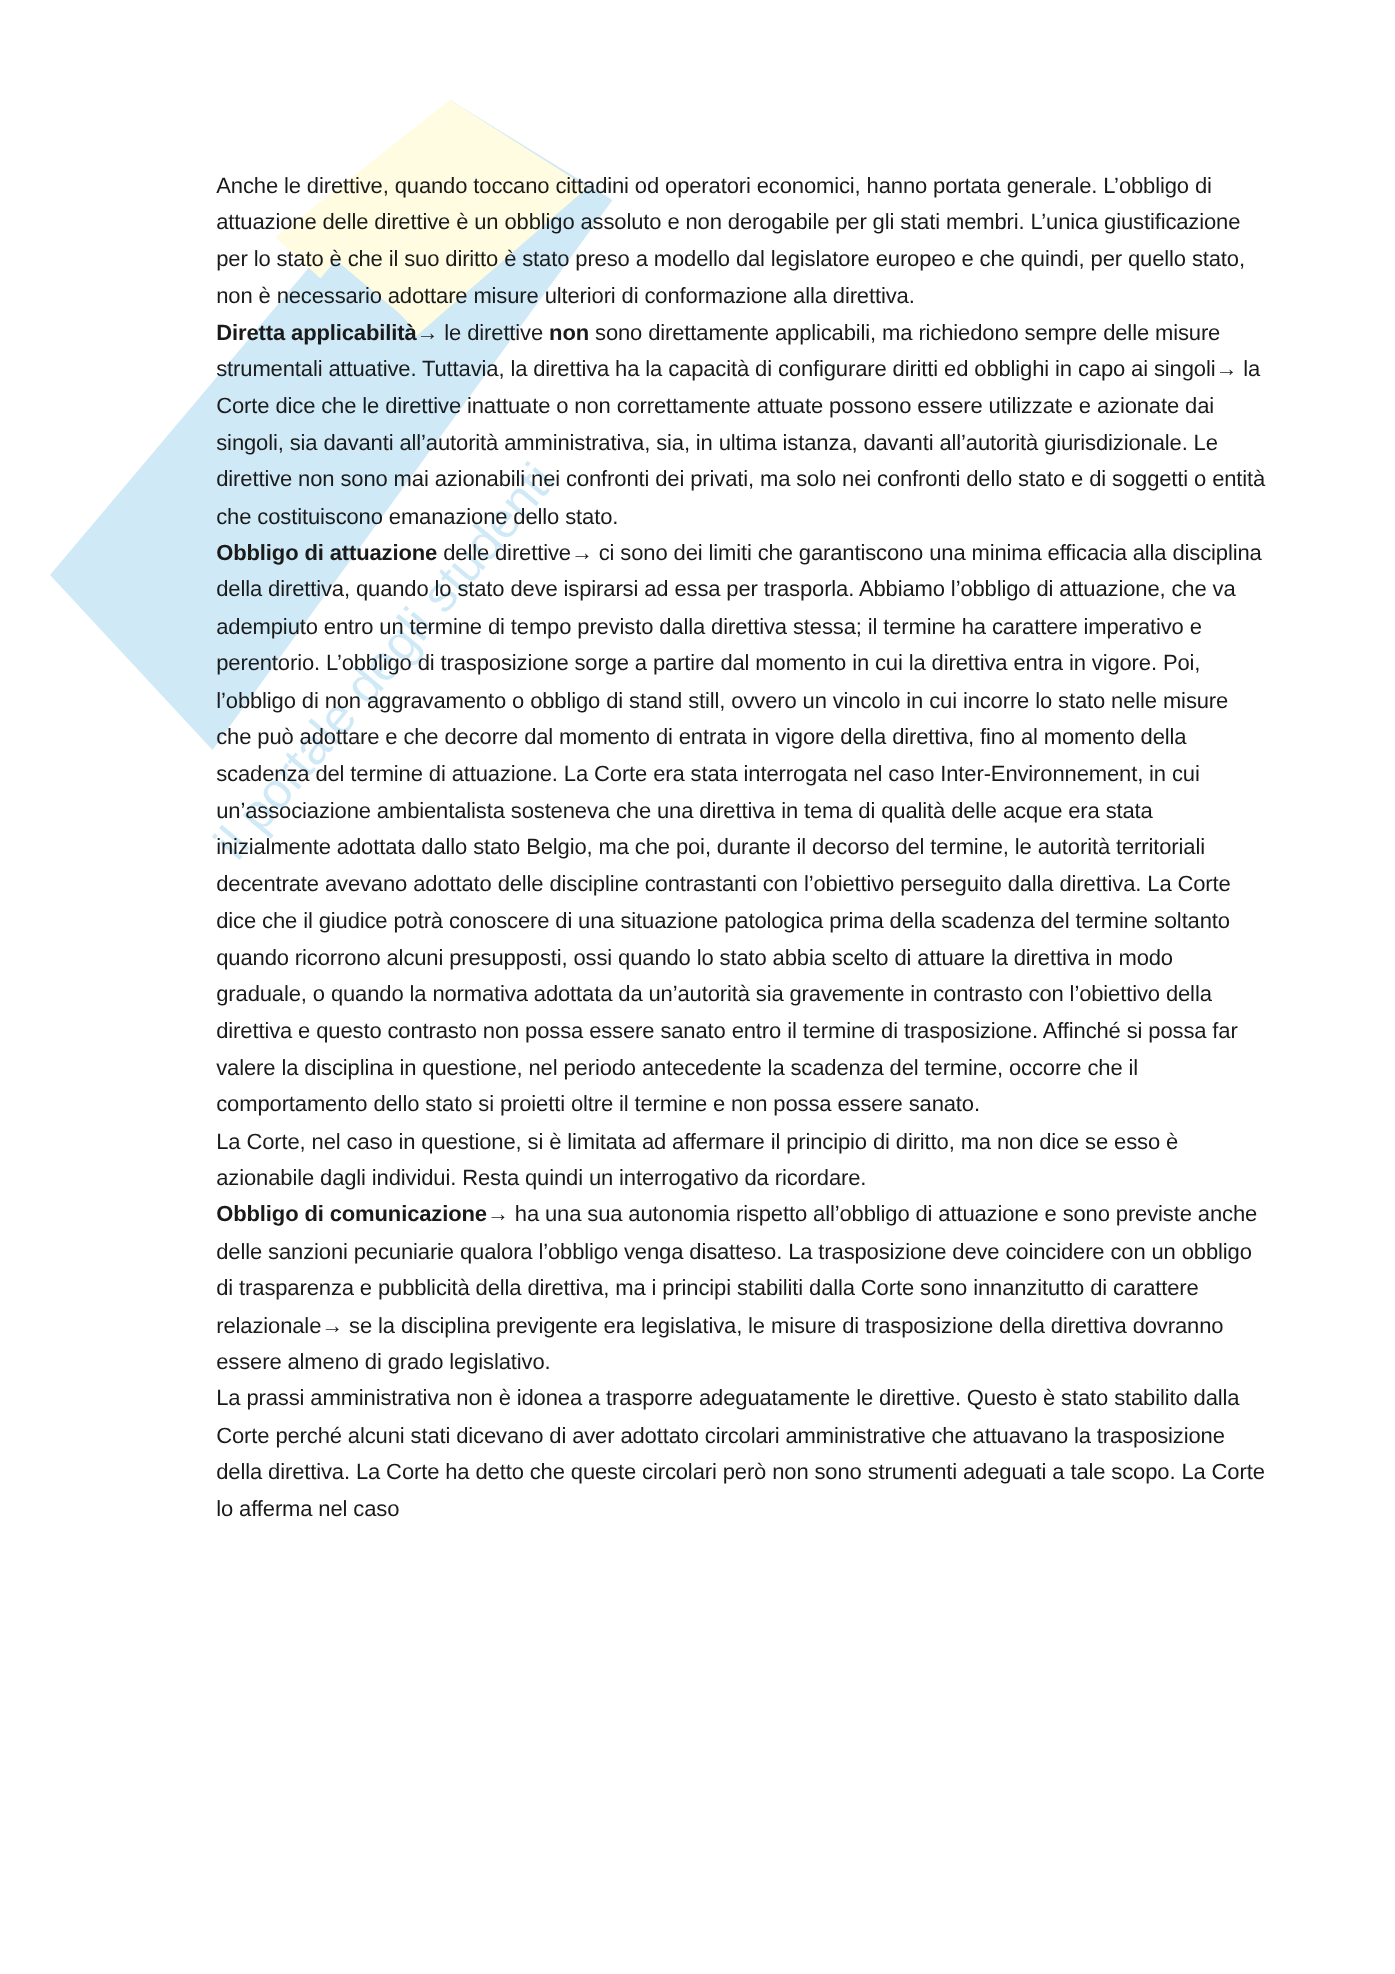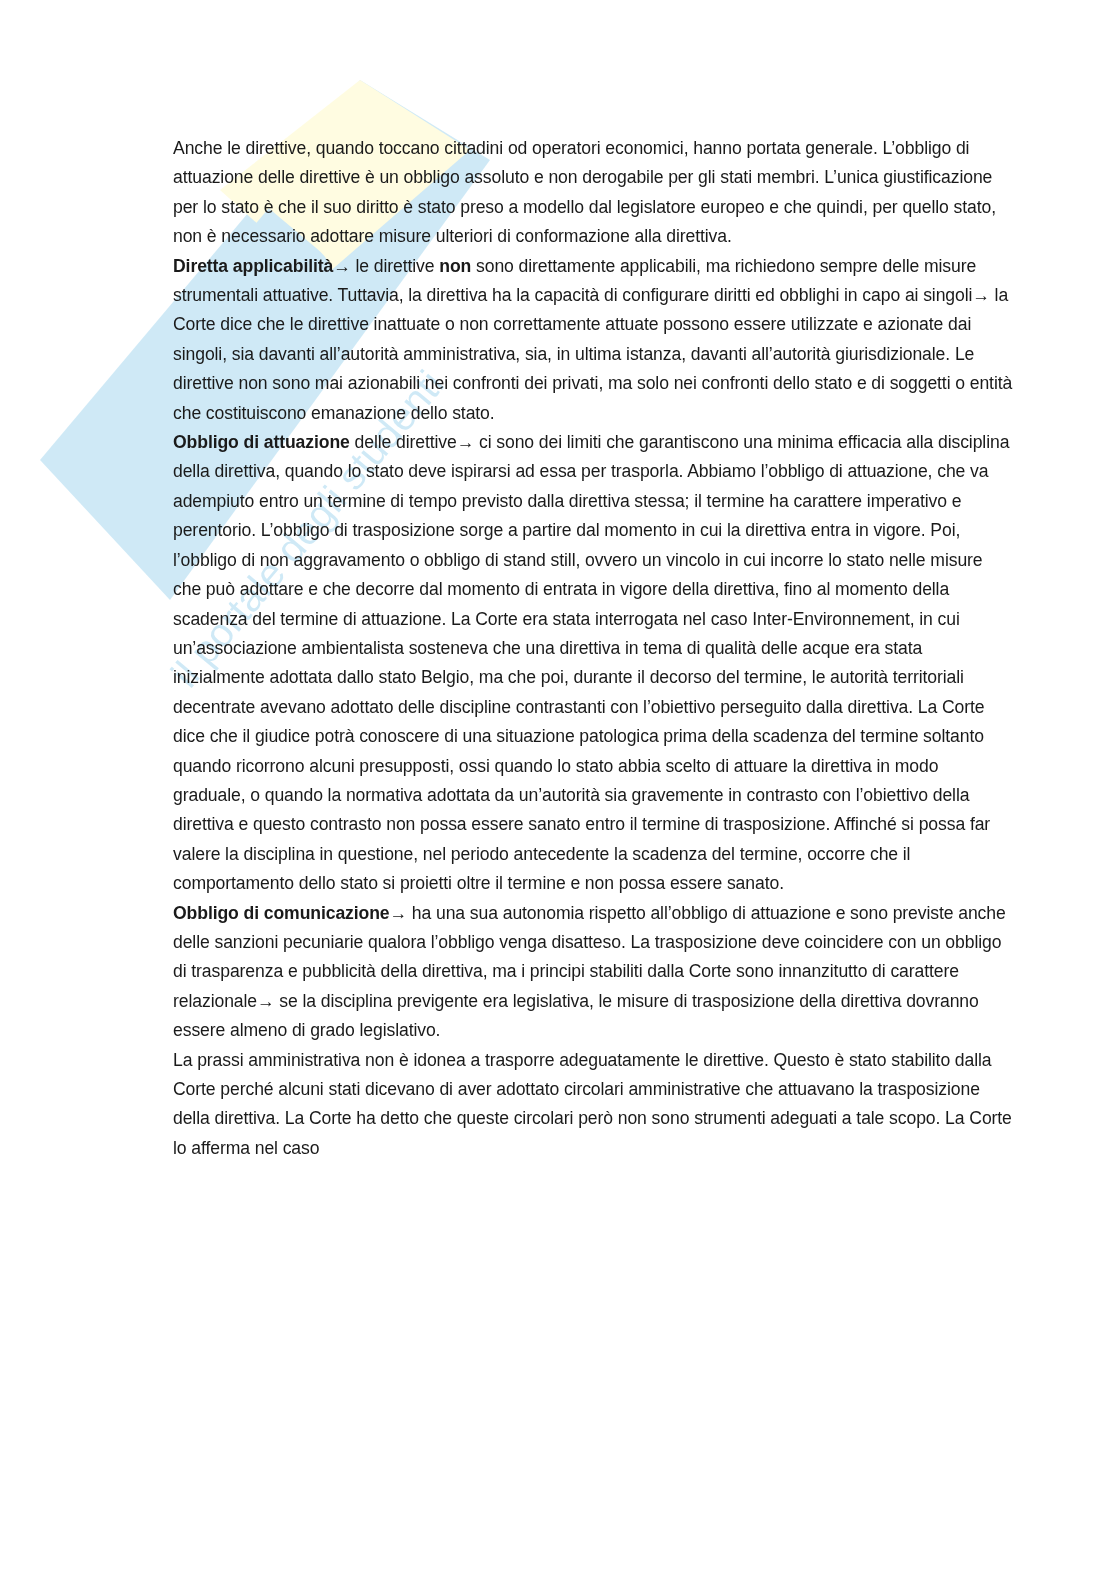--- a/index.html
+++ b/index.html
@@ -22,15 +22,16 @@
     <polygon points="200,150 340,40 450,110 300,240" fill="#fff27a"></polygon>
     <text x="130" y="470" font-family="Liberation Sans, sans-serif" font-size="150" font-weight="bold" fill="#2a9fd8" transform="rotate(-50 130 470)">SKU</text>
     <text x="170" y="650" font-family="Liberation Sans, sans-serif" font-size="40" fill="#2a9fd8" transform="rotate(-50 170 650)">il portale degli studenti</text>
   </g>
 </svg>
 
 <div class="page-text" id="doc">
     <p><span>Anche le direttive, quando toccano cittadini od operatori economici, hanno portata generale. L’obbligo di attuazione delle direttive è un obbligo assoluto e non derogabile per gli stati membri. L’unica giustificazione per lo stato è che il suo diritto è stato preso a modello dal legislatore europeo e che quindi, per quello stato, non è necessario adottare misure ulteriori di conformazione alla direttiva.</span></p>
     <p><b>Diretta applicabilità</b><span>→ le direttive </span><b>non</b><span> sono direttamente applicabili, ma richiedono sempre delle misure strumentali attuative. Tuttavia, la direttiva ha la capacità di configurare diritti ed obblighi in capo ai singoli→ la Corte dice che le direttive inattuate o non correttamente attuate possono essere utilizzate e azionate dai singoli, sia davanti all’autorità amministrativa, sia, in ultima istanza, davanti all’autorità giurisdizionale. Le direttive non sono mai azionabili nei confronti dei privati, ma solo nei confronti dello stato e di soggetti o entità che costituiscono emanazione dello stato.</span></p>
     <p><b>Obbligo di attuazione</b><span> delle direttive→ ci sono dei limiti che garantiscono una minima efficacia alla disciplina della direttiva, quando lo stato deve ispirarsi ad essa per trasporla. Abbiamo l’obbligo di attuazione, che va adempiuto entro un termine di tempo previsto dalla direttiva stessa; il termine ha carattere imperativo e perentorio. L’obbligo di trasposizione sorge a partire dal momento in cui la direttiva entra in vigore. Poi, l’obbligo di non aggravamento o obbligo di stand still, ovvero un vincolo in cui incorre lo stato nelle misure che può adottare e che decorre dal momento di entrata in vigore della direttiva, fino al momento della scadenza del termine di attuazione. La Corte era stata interrogata nel caso Inter-Environnement, in cui un’associazione ambientalista sosteneva che una direttiva in tema di qualità delle acque era stata inizialmente adottata dallo stato Belgio, ma che poi, durante il decorso del termine, le autorità territoriali decentrate avevano adottato delle discipline contrastanti con l’obiettivo perseguito dalla direttiva. La Corte dice che il giudice potrà conoscere di una situazione patologica prima della scadenza del termine soltanto quando ricorrono alcuni presupposti, ossi quando lo stato abbia scelto di attuare la direttiva in modo graduale, o quando la normativa adottata da un’autorità sia gravemente in contrasto con l’obiettivo della direttiva e questo contrasto non possa essere sanato entro il termine di trasposizione. Affinché si possa far valere la disciplina in questione, nel periodo antecedente la scadenza del termine, occorre che il comportamento dello stato si proietti oltre il termine e non possa essere sanato.</span></p>
+    <p><span>La Corte, nel caso in questione, si è limitata ad affermare il principio di diritto, ma non dice se esso è azionabile dagli individui. Resta quindi un interrogativo da ricordare.</span></p>
     <p><b>Obbligo di comunicazione</b><span>→ ha una sua autonomia rispetto all’obbligo di attuazione e sono previste anche delle sanzioni pecuniarie qualora l’obbligo venga disatteso. La trasposizione deve coincidere con un obbligo di trasparenza e pubblicità della direttiva, ma i principi stabiliti dalla Corte sono innanzitutto di carattere relazionale→ se la disciplina previgente era legislativa, le misure di trasposizione della direttiva dovranno essere almeno di grado legislativo.</span></p>
     <p><span>La prassi amministrativa non è idonea a trasporre adeguatamente le direttive. Questo è stato stabilito dalla Corte perché alcuni stati dicevano di aver adottato circolari amministrative che attuavano la trasposizione della direttiva. La Corte ha detto che queste circolari però non sono strumenti adeguati a tale scopo. La Corte lo afferma nel caso</span></p>
   </div>
 
 </body></html>

